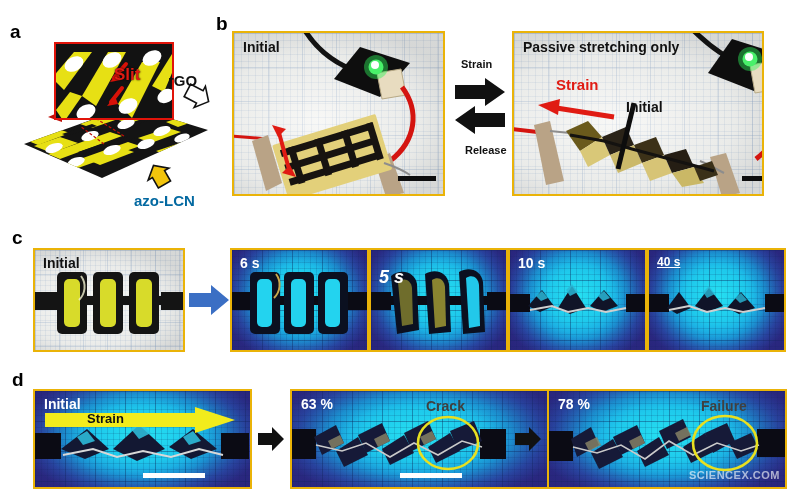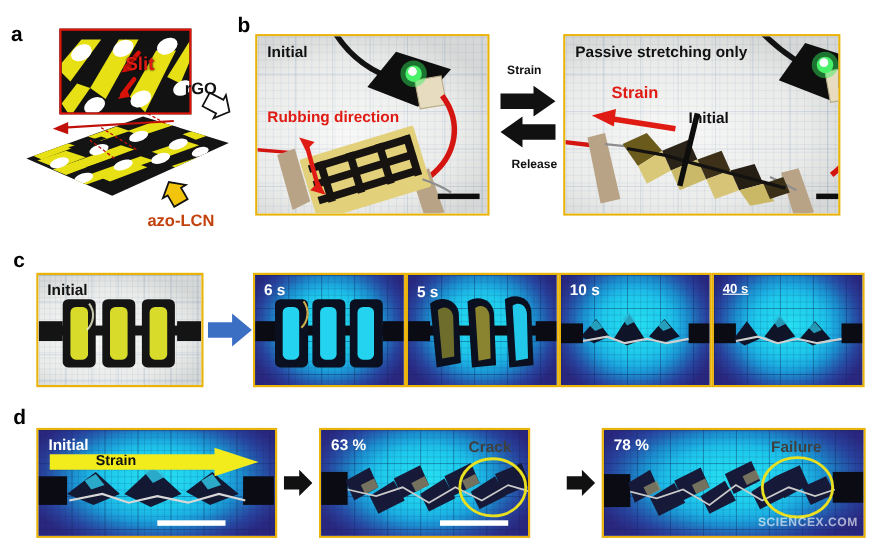--- a/index.html
+++ b/index.html
@@ -122,21 +122,21 @@
         <path d="M140,92 L40,98"></path>
       </g>
       <polygon points="30,99 44,93 44,104" fill="#c01008"></polygon>
 
       <polygon points="176,63 190,63 190,58 200,70 190,82 190,77 176,77" fill="#ffffff" stroke="#111" stroke-width="1.6" transform="translate(-8,8) rotate(28 188 70)"></polygon>
 
       <polygon points="130,150 142,150 142,145 152,157 142,169 142,164 130,164" fill="#f2c40c" stroke="#111" stroke-width="1.6" transform="rotate(-120 141 157) translate(0,0)"></polygon>
     </svg>
 
     
-    <div class="inset" style="left:36px;top:8px;width:120px;height:78px;">
+    <div class="inset" style="left:36px;top:24px;width:120px;height:78px;">
       <svg width="120" height="78" viewBox="0 0 120 78">
         <rect width="120" height="78" fill="#121212"></rect>
         <g fill="#e7e014">
           <polygon points="-4,34 18,8 36,8 8,46"></polygon>
           <polygon points="26,52 52,8 70,8 40,62"></polygon>
           <polygon points="62,60 86,18 104,18 76,74"></polygon>
           <polygon points="96,42 116,10 124,10 108,48"></polygon>
           <polygon points="0,66 14,48 26,52 8,78"></polygon>
         </g>
         <g fill="#ffffff">
@@ -155,21 +155,21 @@
         <polygon points="54,38 62,28 65,36" fill="#d81208"></polygon>
         <polygon points="51,62 59,52 62,60" fill="#d81208"></polygon>
       </svg>
       <div class="ov ov-red" style="left:58px;top:22px;font-size:17px;
            text-shadow:0 0 2px #000;">Slit</div>
     </div>
 
     
     <div class="ov ov-black" style="left:150px;top:55px;font-size:15px;">rGO</div>
     
-    <div class="ov" style="left:116px;top:175px;font-size:15px;color:#c2410c;">azo-LCN</div>
+    <div class="ov" style="left:116px;top:175px;font-size:15px;color:#0369a1;">azo-LCN</div>
   </div>
 
   <div class="panel-letter" style="left:216px;top:14px;">b</div>
 
   <div class="photo" style="left:232px;top:31px;width:213px;height:165px;">
     <div class="graphpaper"></div>
     <svg width="209" height="161" viewBox="0 0 209 161" style="position:absolute;left:0;top:0;">
 
       <path d="M70,-4 C86,22 108,34 128,40" stroke="#121212" stroke-width="5" fill="none"></path>
 
@@ -208,21 +208,20 @@
 
       <path d="M150,130 C162,134 170,138 176,142" stroke="#8d8d8d" stroke-width="2" fill="none"></path>
 
       <g stroke="#e01b13" stroke-width="4" fill="none">
         <path d="M44,96 L56,140"></path>
       </g>
       <polygon points="38,92 52,96 44,104" fill="#e01b13"></polygon>
       <polygon points="62,144 48,140 56,132" fill="#e01b13"></polygon>
     </svg>
     <div class="ov ov-black" style="left:9px;top:7px;font-size:14px;">Initial</div>
-    <div class="ov ov-red" style="left:9px;top:66px;font-size:14px;">Rubbing direction</div>
     <div class="scalebar" style="left:164px;top:143px;width:38px;"></div>
   </div>
 
   <div style="position:absolute;left:449px;top:58px;width:62px;height:100px;">
     <div class="lbl-sm" style="left:12px;top:0px;">Strain</div>
     <svg width="62" height="66" viewBox="0 0 62 66" style="position:absolute;left:0;top:17px;">
       <polygon points="6,10 36,10 36,3 56,17 36,31 36,24 6,24" fill="#111"></polygon>
       <polygon points="56,38 26,38 26,31 6,45 26,59 26,52 56,52" fill="#111"></polygon>
     </svg>
     <div class="lbl-sm" style="left:16px;top:86px;">Release</div>
@@ -326,21 +325,21 @@
       <rect x="-2" y="42" width="22" height="18" fill="#0b0b14"></rect>
       <rect x="116" y="42" width="22" height="18" fill="#0b0b14"></rect>
       <rect x="16" y="46" width="104" height="9" fill="#0b0b14"></rect>
       <path d="M20,26 C30,18 44,22 46,34 L48,80 L26,84 Z" fill="#0b1020"></path>
       <path d="M27,32 C33,27 40,30 41,38 L42,74 L31,76 Z" fill="#6f6d2c"></path>
       <path d="M54,24 C64,18 76,22 78,34 L80,82 L58,84 Z" fill="#0b1020"></path>
       <path d="M61,30 C67,26 73,29 74,37 L75,76 L64,78 Z" fill="#8a8430"></path>
       <path d="M88,22 C98,16 110,20 112,32 L114,82 L92,84 Z" fill="#0b1020"></path>
       <path d="M95,28 C101,24 107,27 108,35 L109,76 L98,78 Z" fill="#22c8ea"></path>
     </svg>
-    <div class="ov ov-white" style="left:8px;top:8px;font-size:14px;">5 s</div>
+    <div class="ov ov-white" style="left:8px;top:18px;font-size:18px;font-style:italic;">5 s</div>
   </div>
 
   <div class="photo" style="left:508px;top:248px;width:139px;height:104px;">
     <div class="uvpaper">
       <div class="grid"></div>
         <div class="vig"></div>
     </div>
     <svg width="135" height="100" viewBox="0 0 135 100" style="position:absolute;left:0;top:0;">
       <rect x="-2" y="44" width="22" height="18" fill="#0b0b14"></rect>
       <rect x="116" y="44" width="22" height="18" fill="#0b0b14"></rect>
@@ -415,21 +414,21 @@
     </svg>
     <div class="ov ov-white" style="left:9px;top:6px;font-size:14px;">Initial</div>
     <div class="ov ov-black" style="left:52px;top:21px;font-size:13px;">Strain</div>
     <div class="scalebar white" style="left:108px;top:82px;width:62px;"></div>
   </div>
 
   <svg width="26" height="26" viewBox="0 0 26 26" style="position:absolute;left:258px;top:426px;">
     <polygon points="0,7 14,7 14,1 26,13 14,25 14,19 0,19" fill="#111"></polygon>
   </svg>
 
-  <div class="photo" style="left:290px;top:389px;width:192px;height:100px;">
+  <div class="photo" style="left:290px;top:389px;width:259px;height:100px;">
     <div class="uvpaper">
       <div class="grid"></div>
         <div class="vig"></div>
     </div>
     <svg width="215" height="96" viewBox="0 0 215 96" style="position:absolute;left:0;top:0;">
       <rect x="-2" y="38" width="26" height="30" fill="#0b0b14"></rect>
       <rect x="188" y="38" width="26" height="30" fill="#0b0b14"></rect>
       <g fill="#161a38">
         <polygon points="22,46 44,34 52,52 30,64"></polygon>
         <polygon points="44,60 66,46 76,64 52,76"></polygon>

